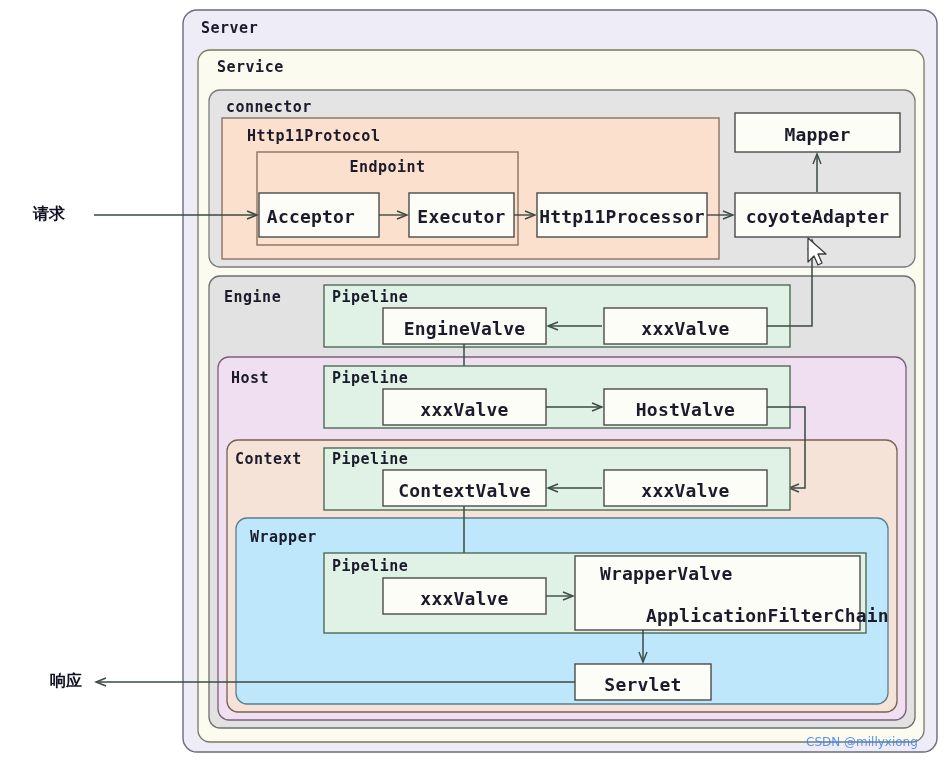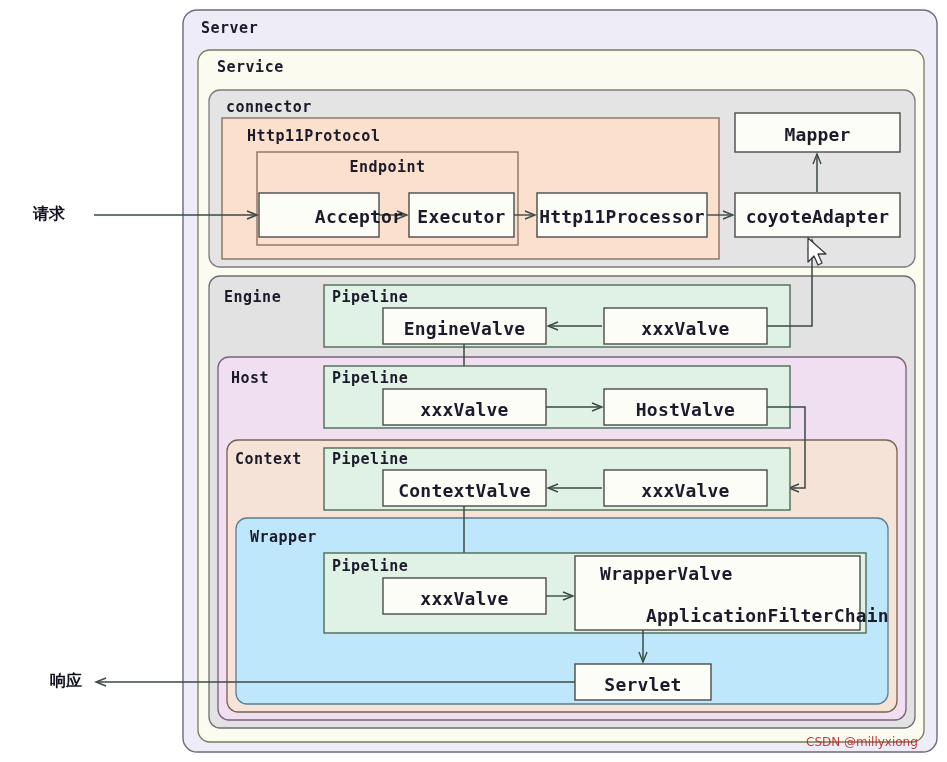--- a/index.html
+++ b/index.html
@@ -21,21 +21,21 @@
   }
   .container-label{font-size:15px;font-weight:700;letter-spacing:.5px;}
   .box-label{font-size:18px;font-weight:700;letter-spacing:.2px;}
   .cn-label{
     font-family:"DejaVu Sans","Liberation Sans",sans-serif;
     font-size:16px;font-weight:700;color:#111122;
   }
   .watermark{
     position:absolute;
     font-family:"DejaVu Sans","Liberation Sans",sans-serif;
-    font-size:12px;color:#b91c1c;opacity:.85;white-space:nowrap;
+    font-size:12px;color:#3b82f6;opacity:.85;white-space:nowrap;
   }
   .center{text-align:center;}
 </style>
 </head>
 <body>
 
 <div id="stage">
 
   <svg id="diagram" viewBox="0 0 947 762">
     <defs>
@@ -107,21 +107,21 @@
       <path d="M0,0 L0,24 L6,18 L10,27 L14,25 L10,16 L18,16 Z" fill="#ffffff" stroke="#3a3a3a" stroke-width="1.3" stroke-linejoin="round"></path>
     </g>
   </svg>
 
   <div class="lbl container-label" style="left:201px;top:19px;">Server</div>
   <div class="lbl container-label" style="left:217px;top:58px;">Service</div>
   <div class="lbl container-label" style="left:226px;top:98px;">connector</div>
   <div class="lbl container-label" style="left:247px;top:127px;">Http11Protocol</div>
   <div class="lbl container-label center" style="left:257px;top:158px;width:261px;">Endpoint</div>
 
-  <div class="lbl box-label center" style="left:259px;top:206px;width:104px;padding-left:48px;">Acceptor</div>
+  <div class="lbl box-label center" style="left:259px;top:206px;width:104px;">Acceptor</div>
   <div class="lbl box-label center" style="left:409px;top:206px;width:105px;">Executor</div>
   <div class="lbl box-label center" style="left:537px;top:206px;width:170px;">Http11Processor</div>
   <div class="lbl box-label center" style="left:735px;top:206px;width:165px;">coyoteAdapter</div>
   <div class="lbl box-label center" style="left:735px;top:124px;width:165px;">Mapper</div>
 
   <div class="lbl container-label" style="left:224px;top:288px;">Engine</div>
   <div class="lbl container-label" style="left:332px;top:288px;">Pipeline</div>
   <div class="lbl box-label center" style="left:383px;top:318px;width:163px;">EngineValve</div>
   <div class="lbl box-label center" style="left:604px;top:318px;width:163px;">xxxValve</div>
 

